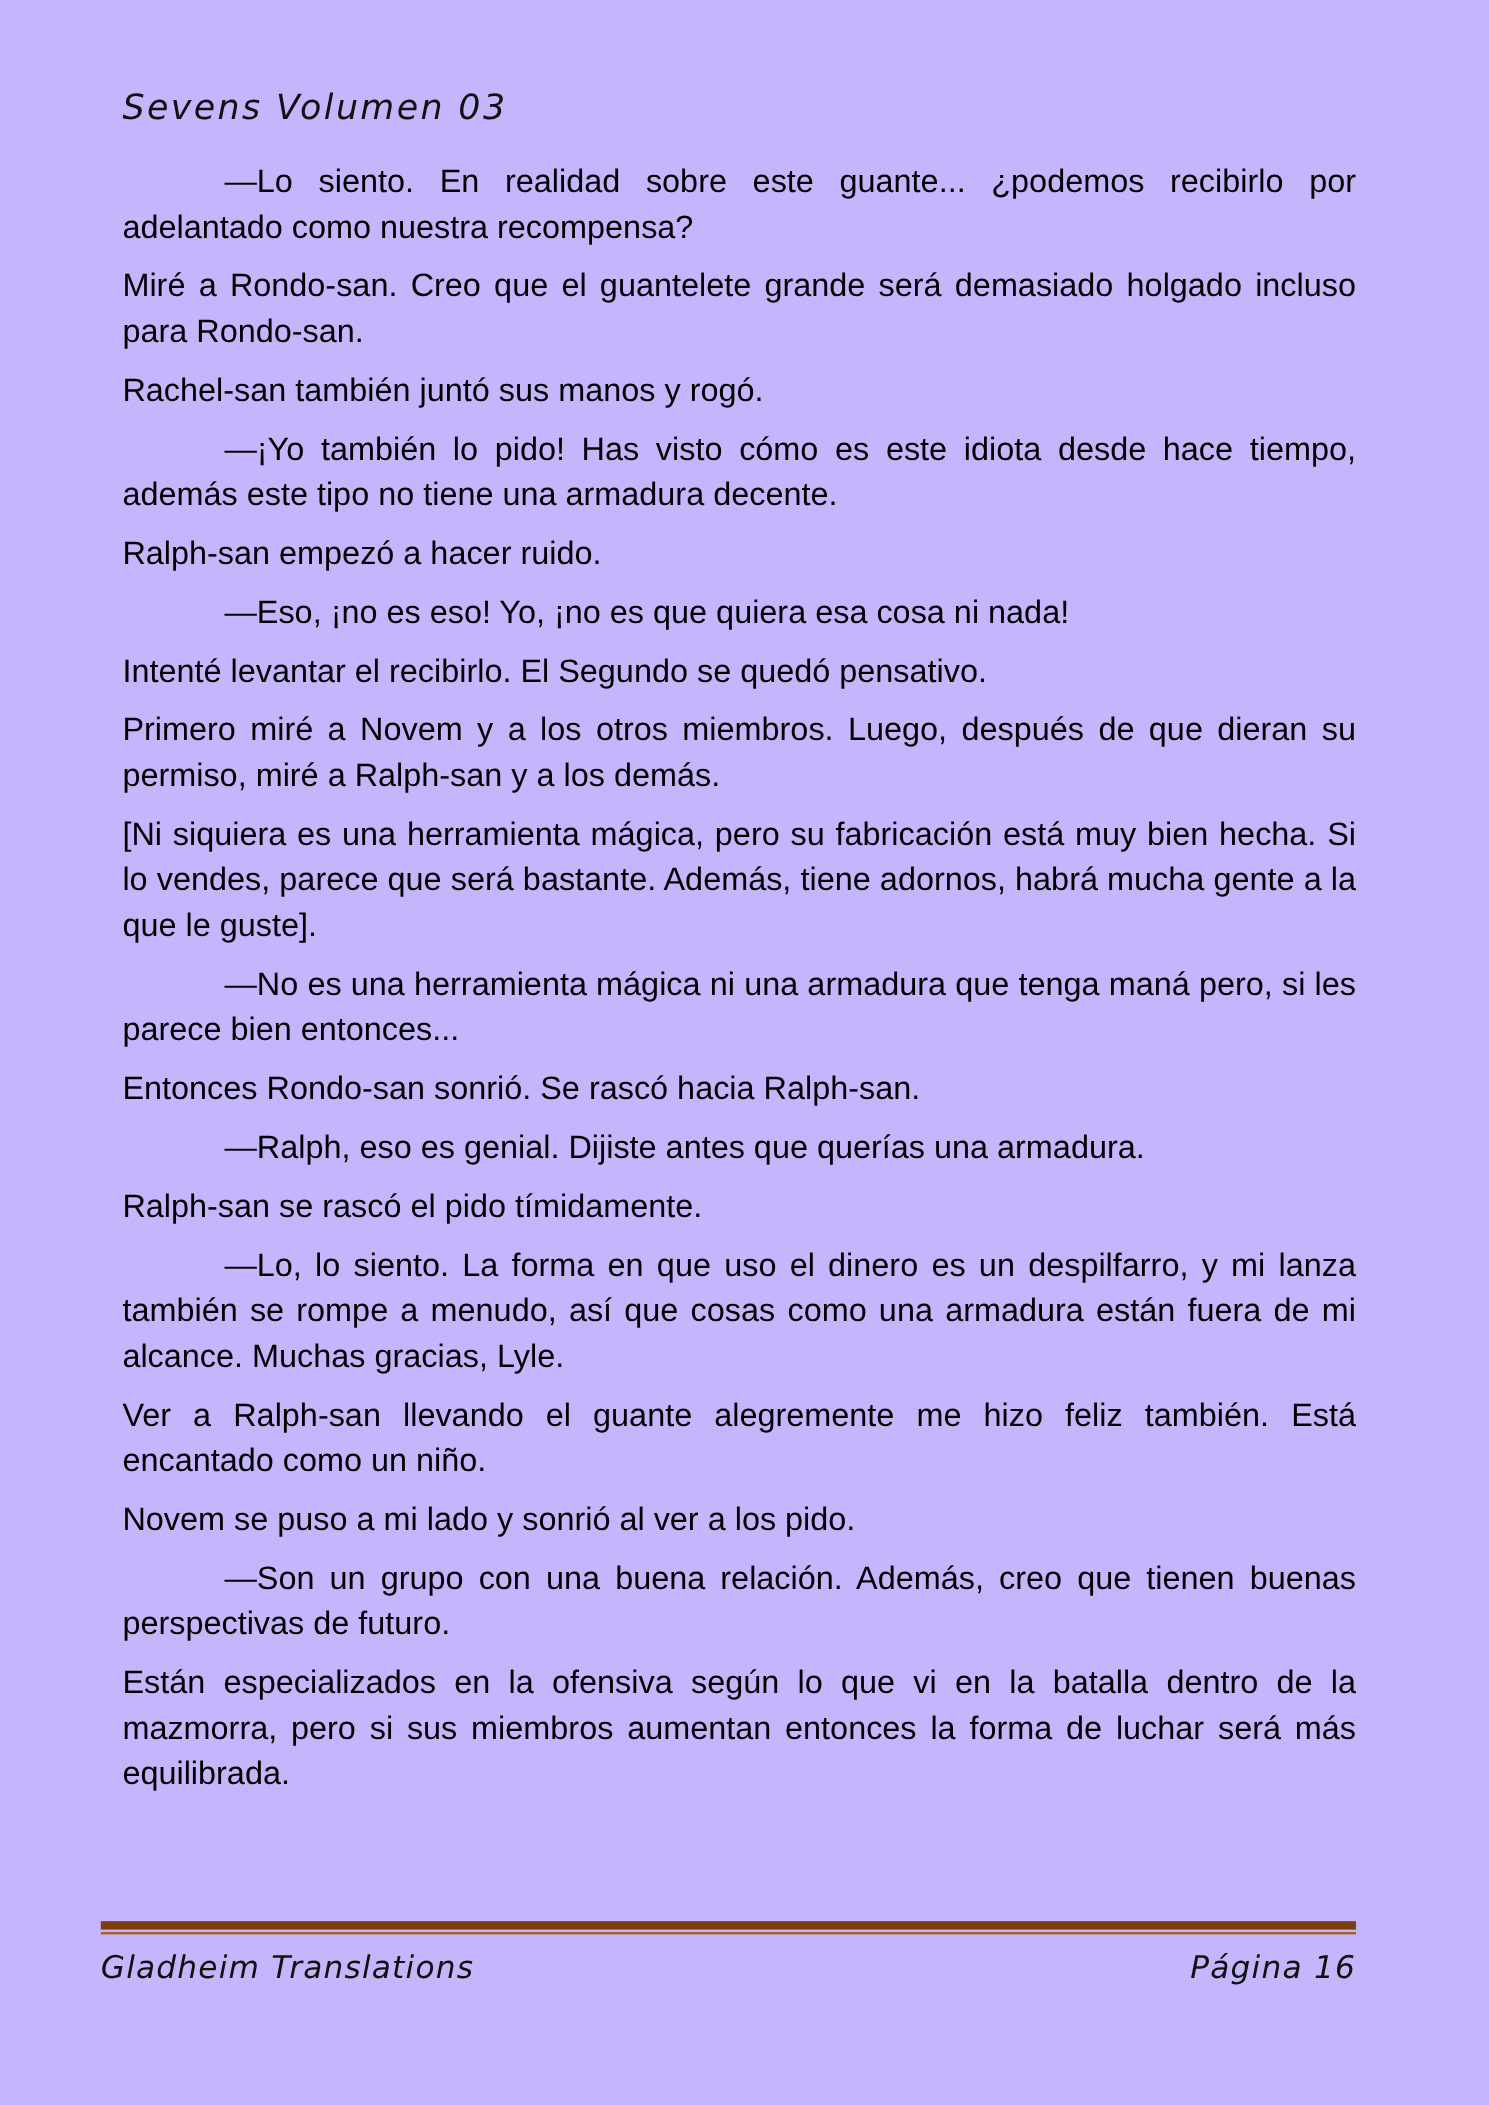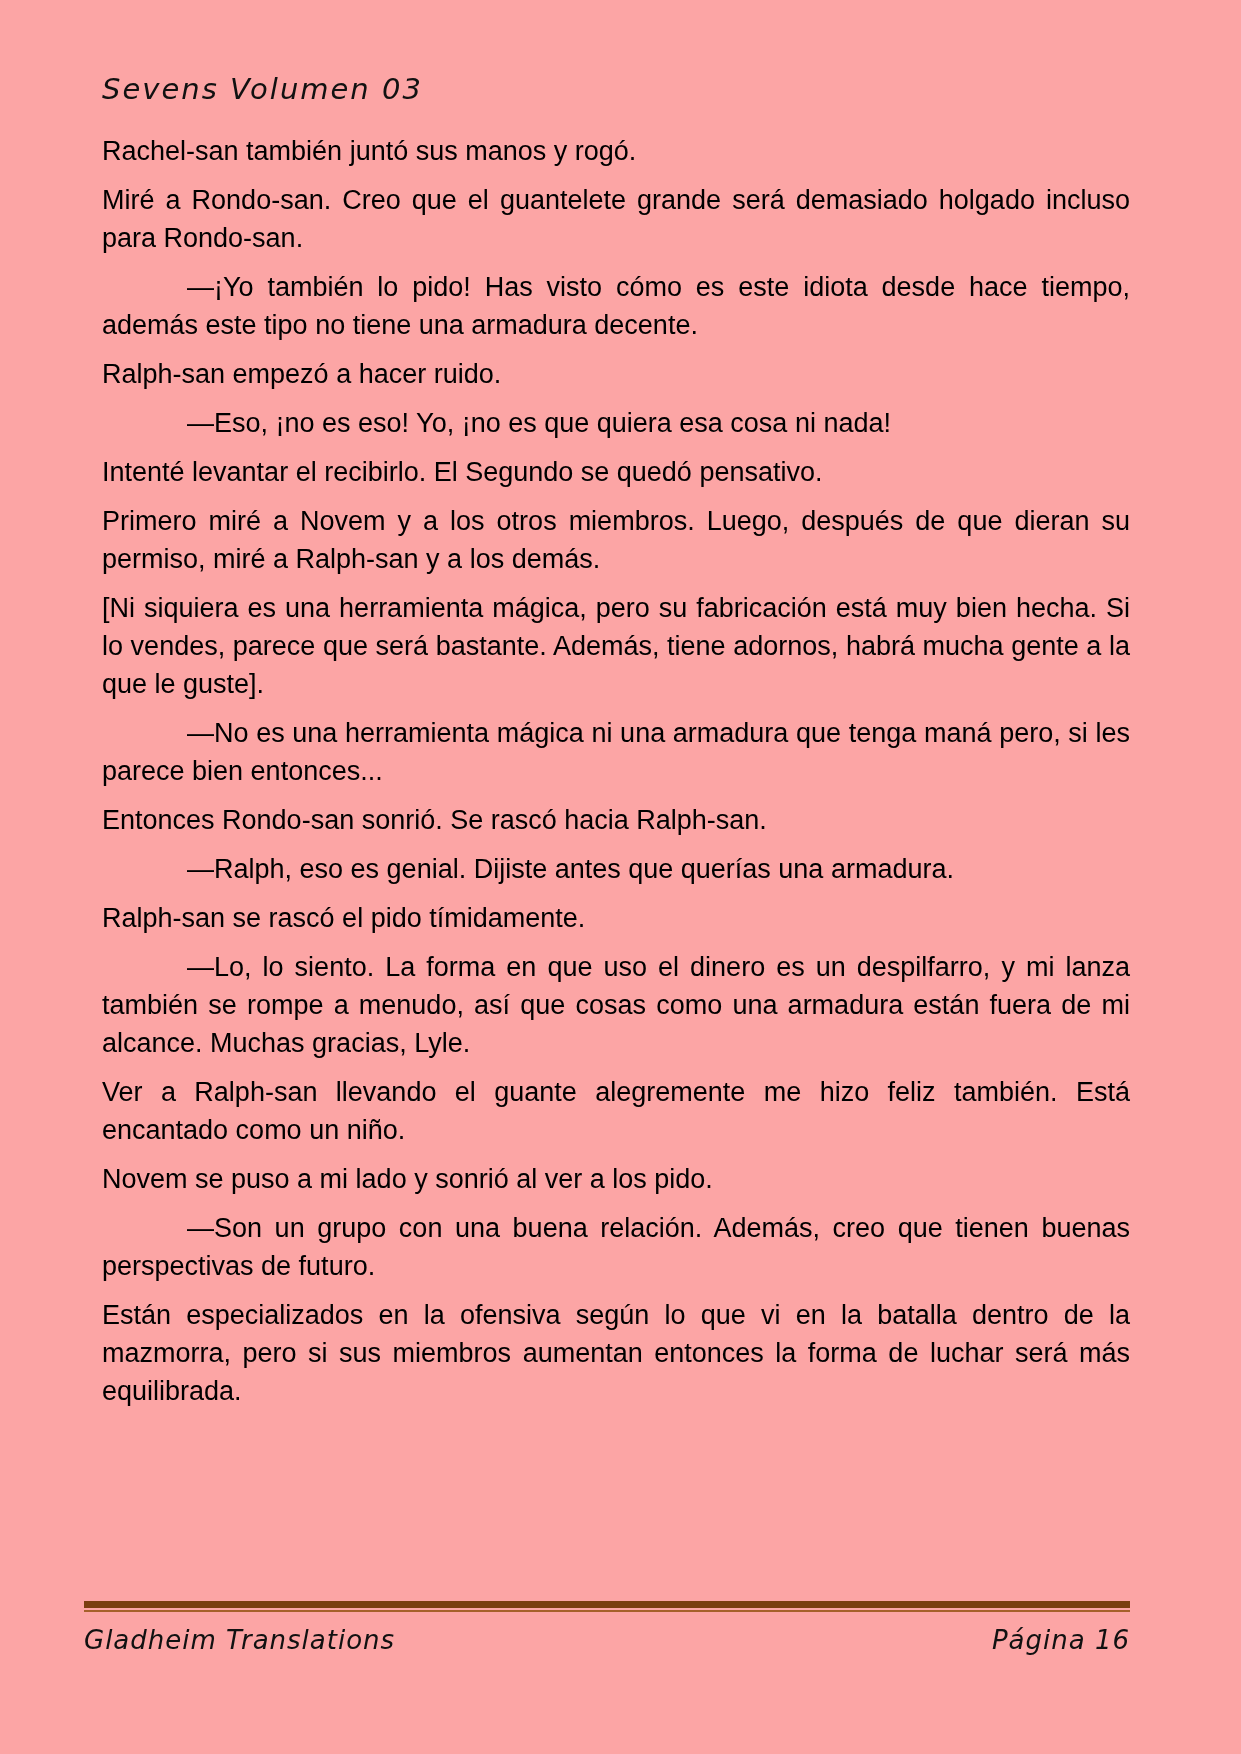--- a/index.html
+++ b/index.html
@@ -4,21 +4,21 @@
 <style>
   html, body {
     margin: 0;
     padding: 0;
     background: #ffffff;
   }
   .page {
     position: relative;
     width: 1241px;
     height: 1754px;
-    background: #fca5a5;
+    background: #c4b5fd;
     box-sizing: border-box;
     padding: 72px 111px 0 102px;
     color: #000000;
     overflow: hidden;
   }
   .doc-header {
     font-family: "DejaVu Sans", sans-serif;
     font-style: italic;
     font-size: 29px;
     letter-spacing: 2px;
@@ -67,22 +67,23 @@
 </head>
 <body>
 
 <div class="page">
 
   <div class="doc-header">
     <span>Sevens Volumen 03</span>
   </div>
 
   <div class="doc-body" id="paragraph-container">
+      <p class="dialogue">—Lo siento. En realidad sobre este guante... ¿podemos recibirlo por adelantado como nuestra recompensa?</p>
+      <p class="narration">Miré a Rondo-san. Creo que el guantelete grande será demasiado holgado incluso para Rondo-san.</p>
       <p class="narration">Rachel-san también juntó sus manos y rogó.</p>
-      <p class="narration">Miré a Rondo-san. Creo que el guantelete grande será demasiado holgado incluso para Rondo-san.</p>
       <p class="dialogue">—¡Yo también lo pido! Has visto cómo es este idiota desde hace tiempo, además este tipo no tiene una armadura decente.</p>
       <p class="narration">Ralph-san empezó a hacer ruido.</p>
       <p class="dialogue">—Eso, ¡no es eso! Yo, ¡no es que quiera esa cosa ni nada!</p>
       <p class="narration">Intenté levantar el recibirlo. El Segundo se quedó pensativo.</p>
       <p class="narration">Primero miré a Novem y a los otros miembros. Luego, después de que dieran su permiso, miré a Ralph-san y a los demás.</p>
       <p class="narration">[Ni siquiera es una herramienta mágica, pero su fabricación está muy bien hecha. Si lo vendes, parece que será bastante. Además, tiene adornos, habrá mucha gente a la que le guste].</p>
       <p class="dialogue">—No es una herramienta mágica ni una armadura que tenga maná pero, si les parece bien entonces...</p>
       <p class="narration">Entonces Rondo-san sonrió. Se rascó hacia Ralph-san.</p>
       <p class="dialogue">—Ralph, eso es genial. Dijiste antes que querías una armadura.</p>
       <p class="narration">Ralph-san se rascó el pido tímidamente.</p>

